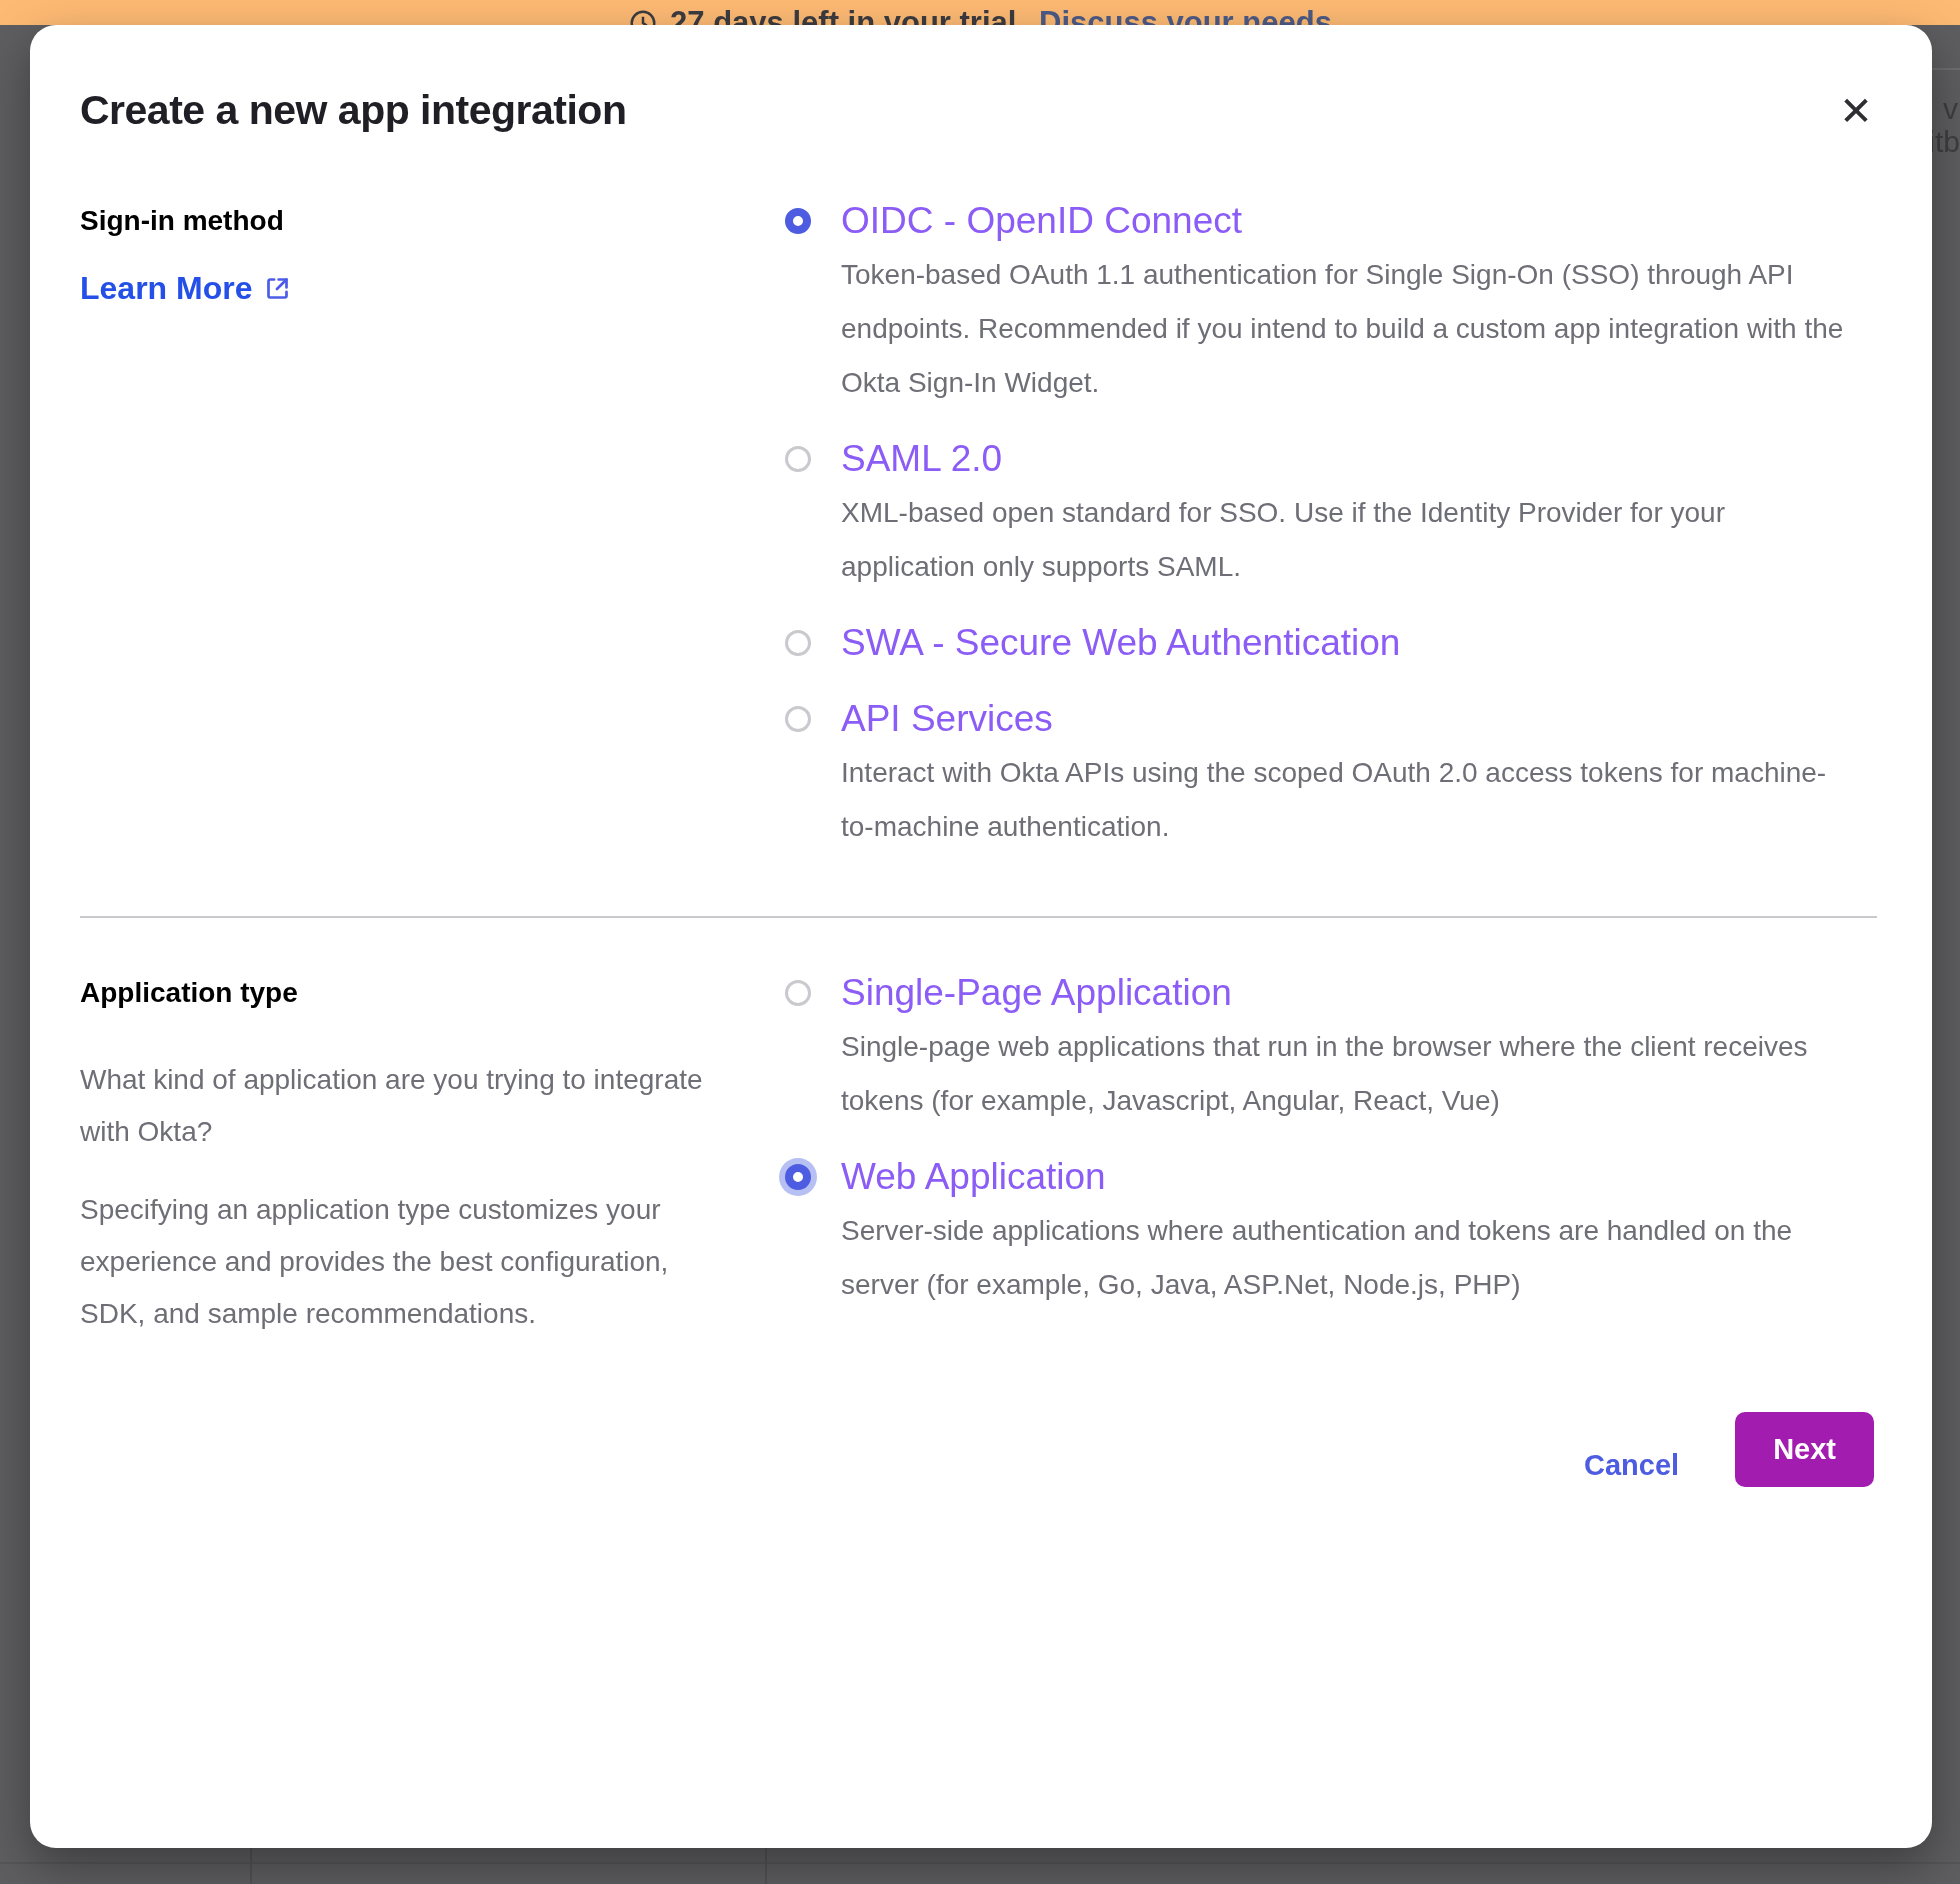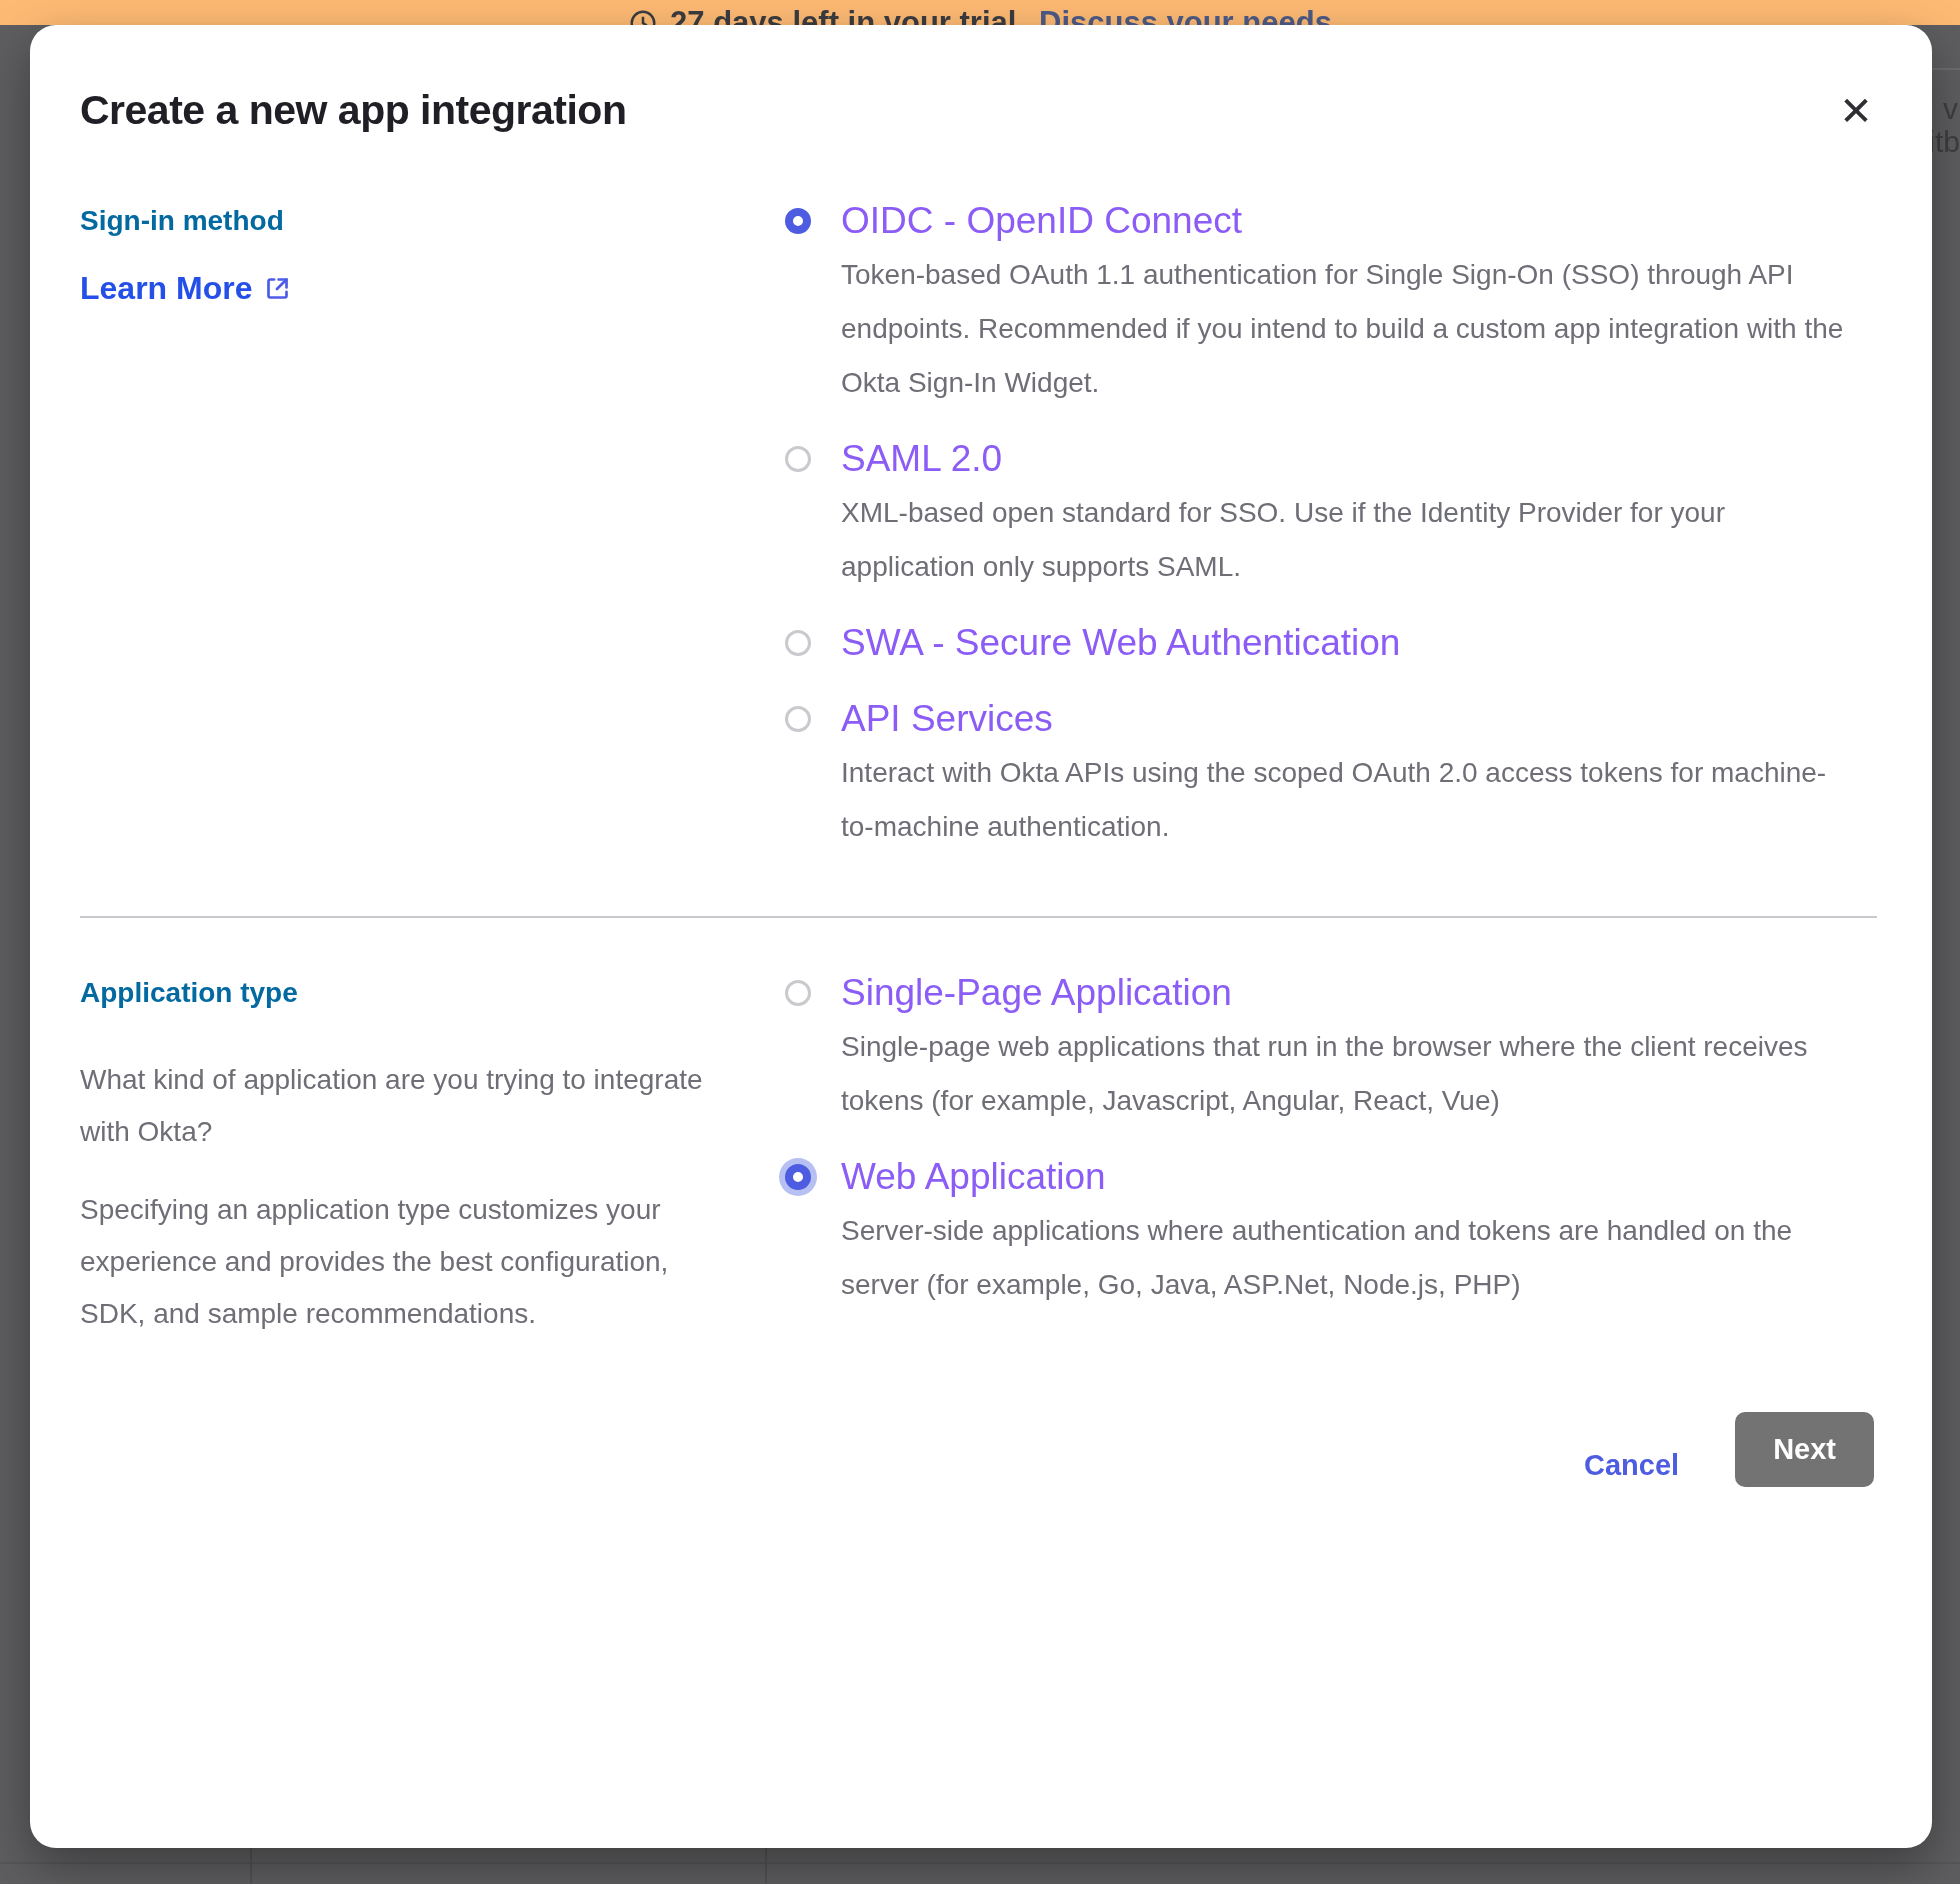--- a/index.html
+++ b/index.html
@@ -49,21 +49,21 @@
     font-size:41px;font-weight:700;color:#1f1f25;letter-spacing:-0.5px;
   }
   .section{
     display:grid;grid-template-columns:705px 1fr;
     padding:0 55px 0 50px;box-sizing:border-box;
   }
   .section-1{margin-top:60px;}
   .section-2{margin-top:48px;}
   .left-col{padding-right:60px;box-sizing:border-box;}
   .section-heading{
-    font-size:28px;font-weight:700;color:#0369a1;line-height:54px;margin:0;
+    font-size:28px;font-weight:700;color:#000000;line-height:54px;margin:0;
   }
   .learn-more{
     margin-top:22px;display:inline-flex;align-items:center;gap:12px;
     font-size:32px;font-weight:700;color:#2450e8;text-decoration:none;cursor:pointer;
   }
   .ext-icon{width:27px;height:27px;}
   .left-para{
     font-size:28px;color:#6e6e76;line-height:52px;margin:26px 0 0 0;max-width:640px;
   }
   .left-para:first-of-type{margin-top:34px;}
@@ -89,21 +89,21 @@
     height:2px;background:#c8c8cd;margin:62px 55px 0 50px;
   }
   .footer{
     display:flex;justify-content:flex-end;align-items:center;
     gap:56px;margin-top:56px;padding-right:58px;
   }
   .cancel-link{
     font-size:29px;font-weight:700;color:#4d5ce0;cursor:pointer;margin-top:48px;
   }
   .next-btn{
-    background:#737373;color:#ffffff;border:none;border-radius:10px;
+    background:#a21caf;color:#ffffff;border:none;border-radius:10px;
     font-size:29px;font-weight:700;padding:20px 38px;cursor:pointer;
     font-family:inherit;line-height:1.2;margin-top:16px;
   }
 </style>
 </head>
 <body>
 
 <div class="bg-banner">
   <span class="banner-text">
     <svg class="clock" viewBox="0 0 24 24" fill="none" stroke="#3c3c40" stroke-width="2">

